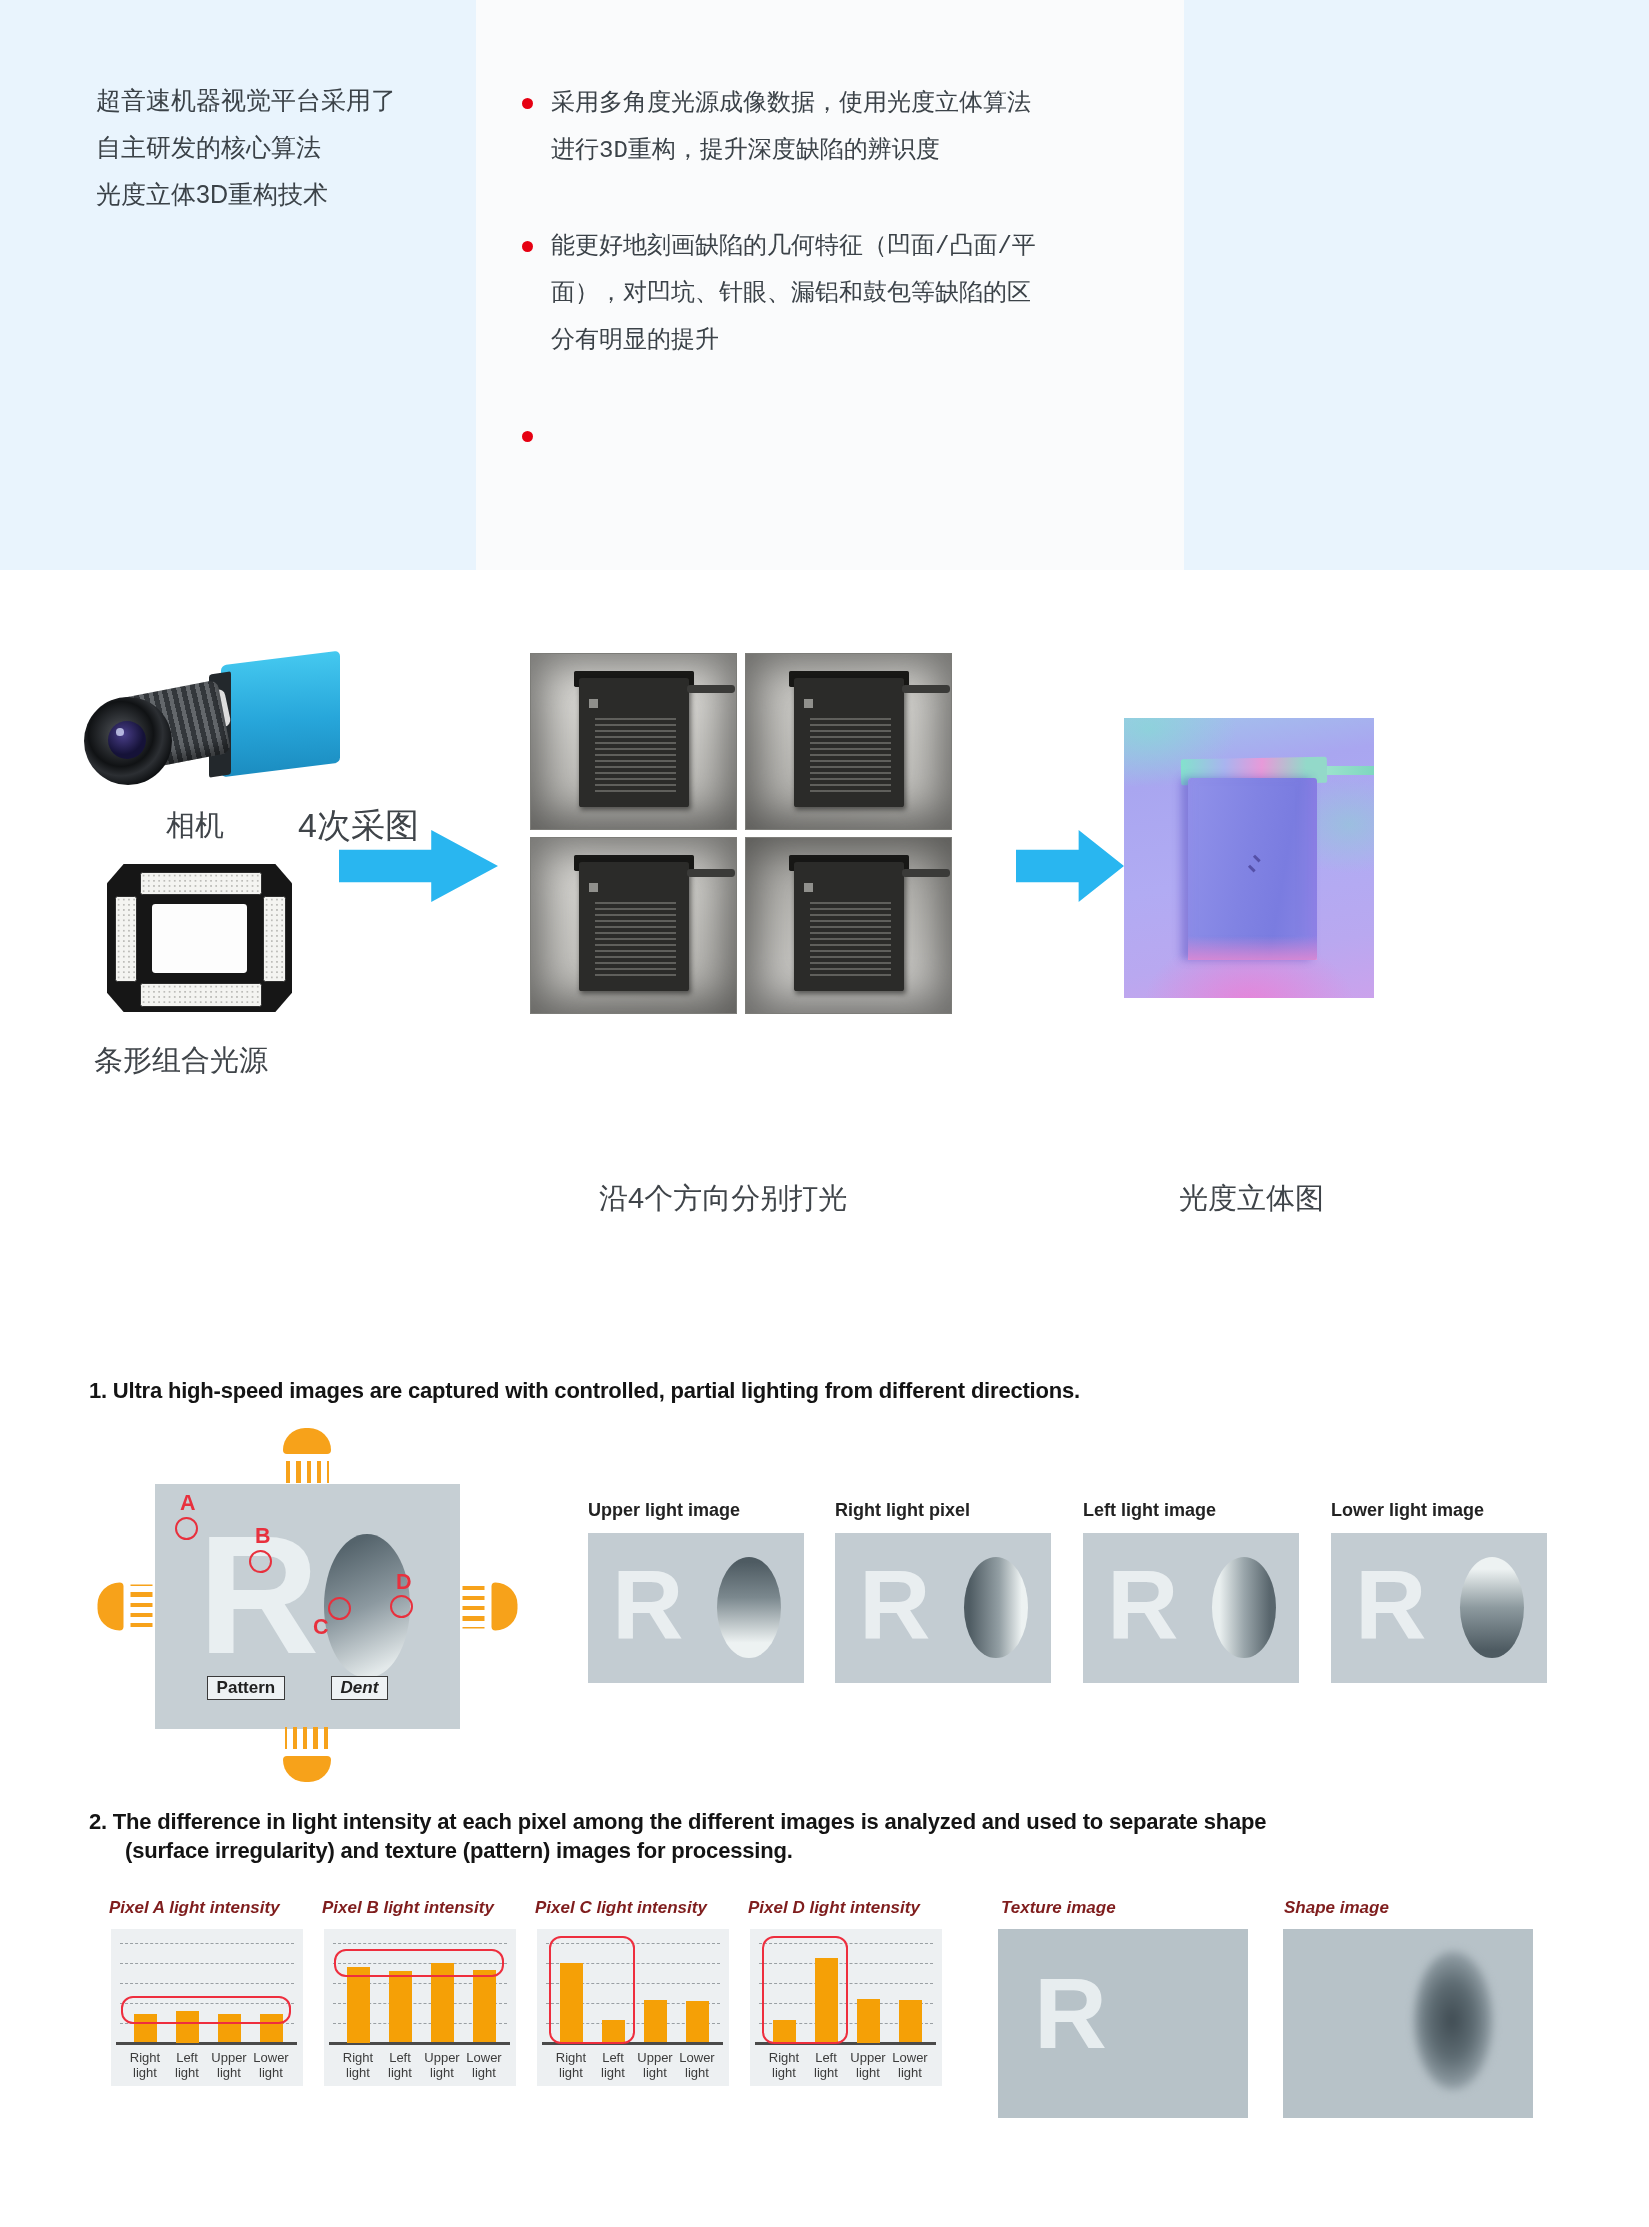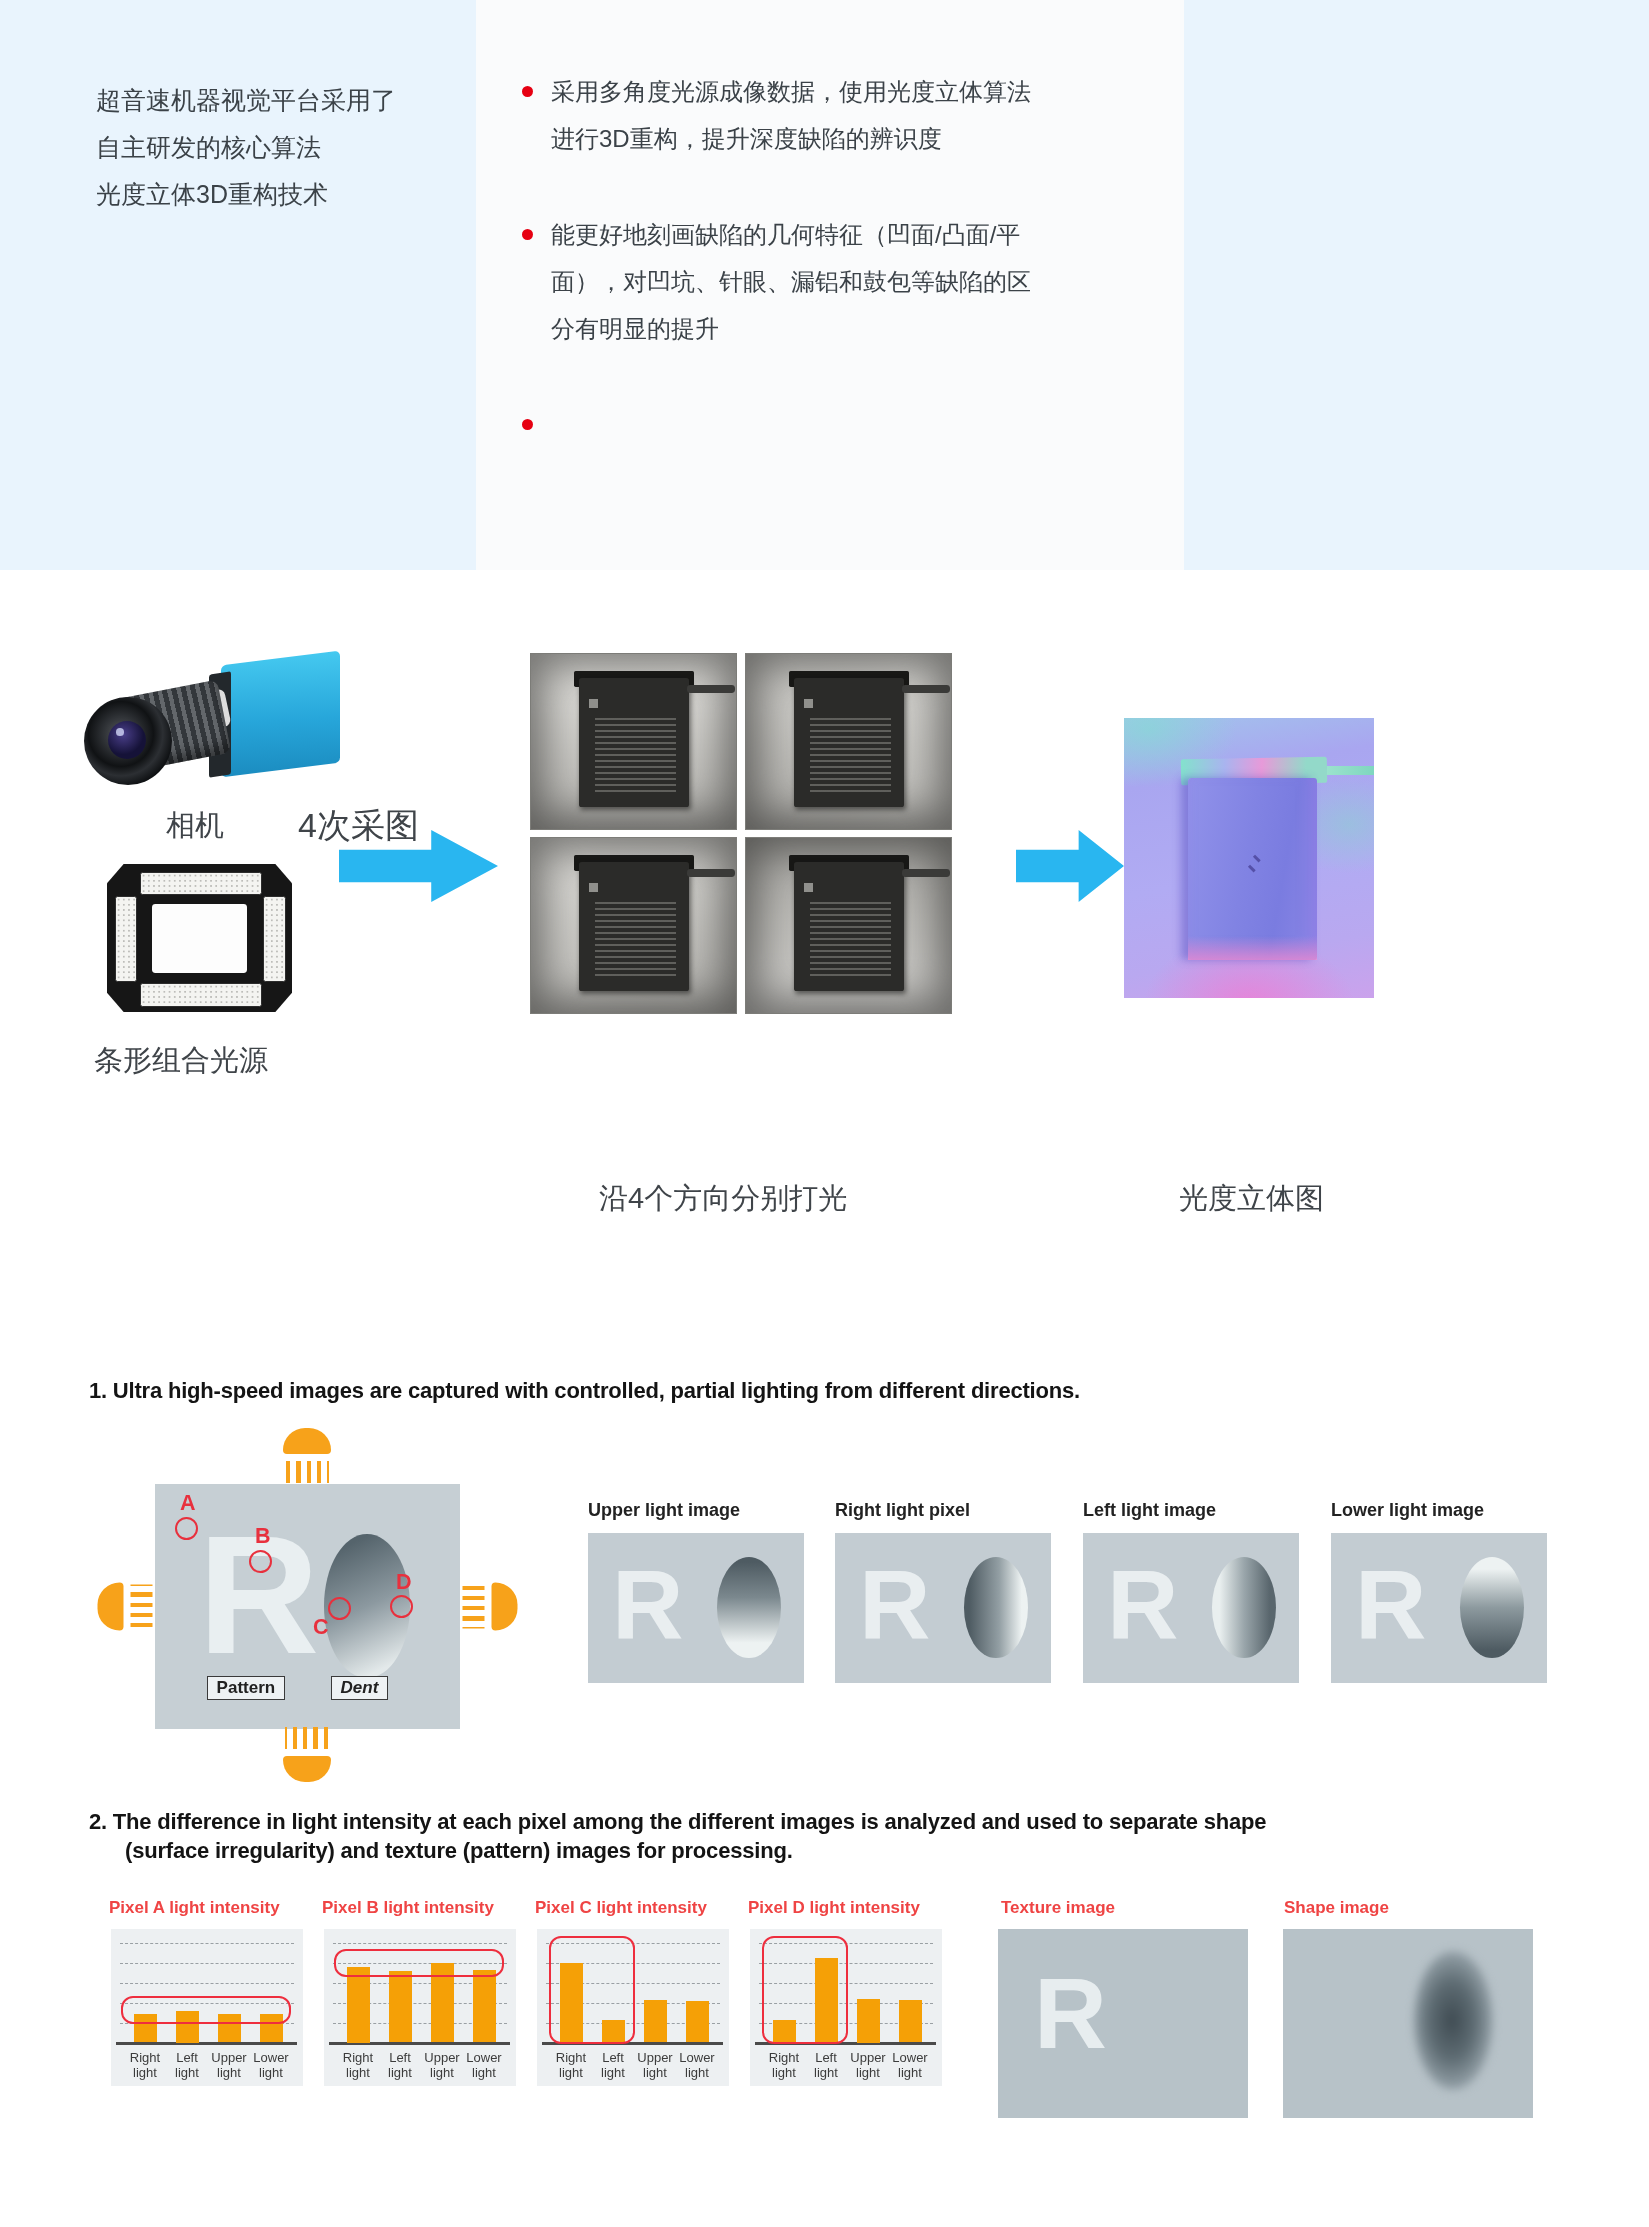--- a/index.html
+++ b/index.html
@@ -5,21 +5,21 @@
   html,body{margin:0;padding:0;background:#ffffff;}
   #canvas{position:relative;width:1649px;height:2227px;background:#ffffff;overflow:hidden;
           font-family:"Liberation Sans","DejaVu Sans",sans-serif;color:#3b4248;}
 
   
   .panel{position:absolute;top:0;height:570px;}
   .panel-left {left:0;    width:476px; background:#e9f4fd;}
   .panel-mid  {left:476px; width:708px; background:#fafbfc;}
   .panel-right{left:1184px;width:466px; background:#e9f4fd;}
   .intro-text{position:absolute;font-size:25px;line-height:47px;color:#3b4248;white-space:pre-line;margin-left:20px;}
-  .bullets{position:absolute;left:522px;top:68px;width:601px;}
+  .bullets{position:absolute;left:522px;top:80px;width:601px;font-family:Liberation Mono, monospace;}
   .bullet{position:relative;padding-left:29px;font-size:24px;line-height:47px;color:#3b4248;
           width:500px;margin-bottom:49px;}
   .bullet .dot{position:absolute;left:0;top:18px;width:11px;height:11px;border-radius:50%;background:#e60012;}
 
   
   .zh-label{position:absolute;font-size:29px;color:#3f4449;}
   .arrow{position:absolute;background:#29b6f0;
          clip-path:polygon(0 31%,58% 31%,58% 8%,100% 50%,58% 92%,58% 69%,0 69%);}
 
   
@@ -102,21 +102,21 @@
   .li-img{position:absolute;width:216px;height:150px;background:#c3ccd2;}
   .li-img .r{position:absolute;left:24px;top:22px;font-size:99px;line-height:99px;font-weight:bold;color:#e9eef0;}
   .li-img .dent{position:absolute;left:129px;top:24px;width:64px;height:101px;border-radius:50%;}
   .li-dent-0{background:linear-gradient(180deg,#4e5b62 5%,#7b888e 40%,#edf2f2 85%);}
   .li-dent-1{background:linear-gradient(90deg,#4e5b62 8%,#939fa4 55%,#edf2f2 90%);}
   .li-dent-2{background:linear-gradient(270deg,#59666d 10%,#9aa6ab 50%,#e9efef 88%);}
   .li-dent-3{background:linear-gradient(0deg,#4e5b62 8%,#8d9a9f 50%,#edf2f2 88%);}
   .li-label{position:absolute;font-size:18px;font-weight:600;color:#222;}
 
   
-  .chart-title{position:absolute;font-size:17px;font-weight:bold;color:#ef4444;}
+  .chart-title{position:absolute;font-size:17px;font-weight:bold;color:#7f1d1d;font-style:italic;}
   .chart-panel{position:absolute;width:192px;height:157px;background:#edf0f2;}
   .gridline{position:absolute;left:8.6px;width:174px;height:0;border-top:1.7px dashed #9aa0a4;}
   .axis{position:absolute;left:5.2px;width:181px;height:3.4px;background:#4a4a4a;}
   .cbar{position:absolute;width:23px;background:#f5a006;}
   .clabel{position:absolute;width:46px;text-align:center;font-size:13px;line-height:14.6px;color:#3c3c3c;}
   .hl{position:absolute;border:2.6px solid #ee2e3e;border-radius:12px;box-sizing:border-box;}
 
   .gray-img{position:absolute;width:250px;height:189px;background:#b7c2c8;}
   .gray-img .r{position:absolute;left:36px;top:34px;font-size:101px;line-height:101px;font-weight:bold;color:#e7edef;}
   .shape-dent{position:absolute;left:131px;top:22px;width:79px;height:139px;border-radius:50%;filter:blur(4.3px);

